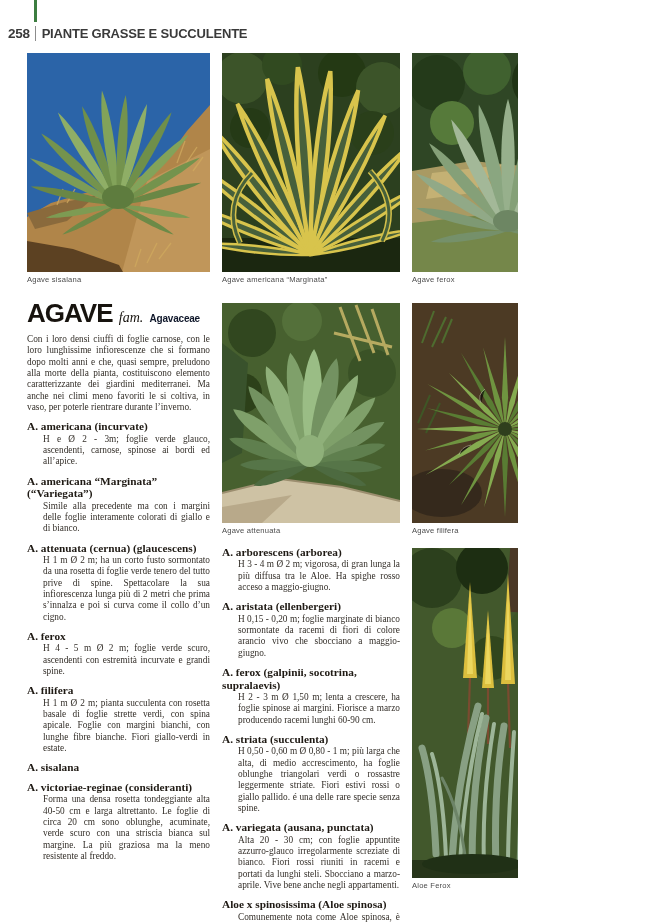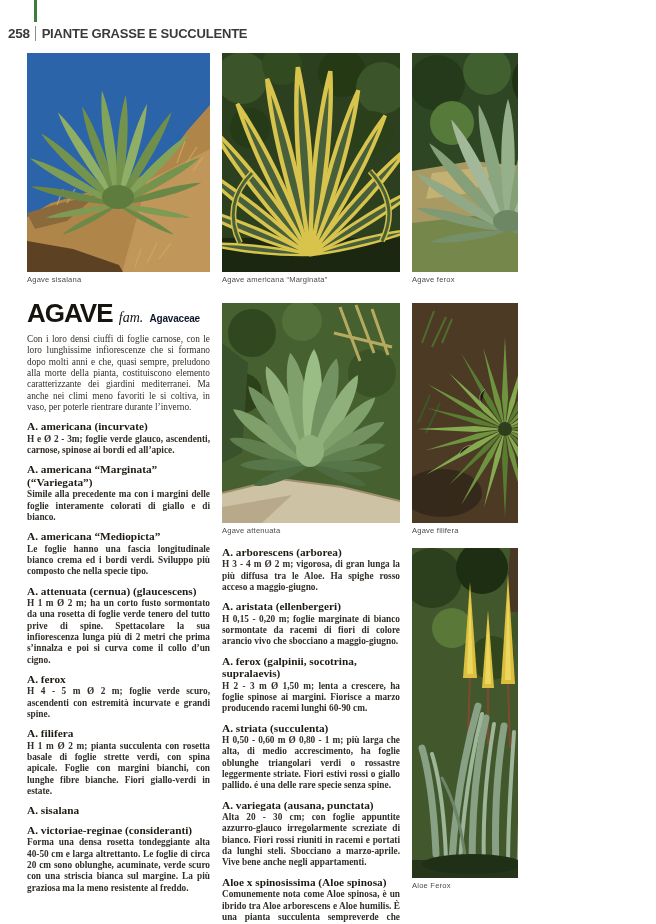--- a/index.html
+++ b/index.html
@@ -23,21 +23,21 @@
   .col-mid{left:222px;top:546px;width:178px;}
   .bigtitle{font-family:"Liberation Sans", sans-serif;font-weight:bold;font-size:26px;
             letter-spacing:-1px;color:#17130e;line-height:1;}
   .famprefix{font-family:"Liberation Serif", serif;font-style:italic;font-weight:normal;
              font-size:14px;letter-spacing:0;color:#17130e;}
   .famname{font-family:"Liberation Sans", sans-serif;font-weight:bold;font-size:10px;
            letter-spacing:-0.2px;color:#0f172a;}
   .intro{margin:8px 0 0 0;font-size:9.3px;line-height:1.22;text-align:justify;hyphens:auto;}
   .entry{margin-top:7px;}
   .sp-name{font-weight:bold;font-size:11.3px;color:#1f1a14;line-height:1.1;}
-  .sp-text{margin:1px 0 0 0;font-size:9.3px;line-height:1.22;text-align:justify;hyphens:auto;font-weight:bold;}
+  .sp-text{margin:1px 0 0 16px;font-size:9.3px;line-height:1.22;text-align:justify;hyphens:auto;}
 </style>
 </head>
 <body>
 
 <div class="page">
 
   <div class="greenbar"></div>
   <div class="header">
     <span class="pagenum">258</span>
     <span class="hsep"></span>
@@ -317,24 +317,20 @@
 
     <div class="entry">
       <div class="sp-name">A. americana (incurvate)</div>
       <p class="sp-text">H e Ø 2 - 3m; foglie verde glauco, ascendenti, carnose, spinose ai bordi ed all’apice.</p>
     </div>
     <div class="entry">
       <div class="sp-name">A. americana “Marginata” (“Variegata”)</div>
       <p class="sp-text">Simile alla precedente ma con i margini delle foglie interamente colorati di giallo e di bianco.</p>
     </div>
     <div class="entry">
-      <div class="sp-name">A. americana “Mediopicta”</div>
-      <p class="sp-text">Le foglie hanno una fascia longitudinale bianco crema ed i bordi verdi. Sviluppo più composto che nella specie tipo.</p>
-    </div>
-    <div class="entry">
       <div class="sp-name">A. attenuata (cernua) (glaucescens)</div>
       <p class="sp-text">H 1 m Ø 2 m; ha un corto fusto sormontato da una rosetta di foglie verde tenero del tutto prive di spine. Spettacolare la sua infiorescenza lunga più di 2 metri che prima s’innalza e poi si curva come il collo d’un cigno.</p>
     </div>
     <div class="entry">
       <div class="sp-name">A. ferox</div>
       <p class="sp-text">H 4 - 5 m Ø 2 m; foglie verde scuro, ascendenti con estremità incurvate e grandi spine.</p>
     </div>
     <div class="entry">
       <div class="sp-name">A. filifera</div>
       <p class="sp-text">H 1 m Ø 2 m; pianta succulenta con rosetta basale di foglie strette verdi, con spina apicale. Foglie con margini bianchi, con lunghe fibre bianche. Fiori giallo-verdi in estate.</p>

